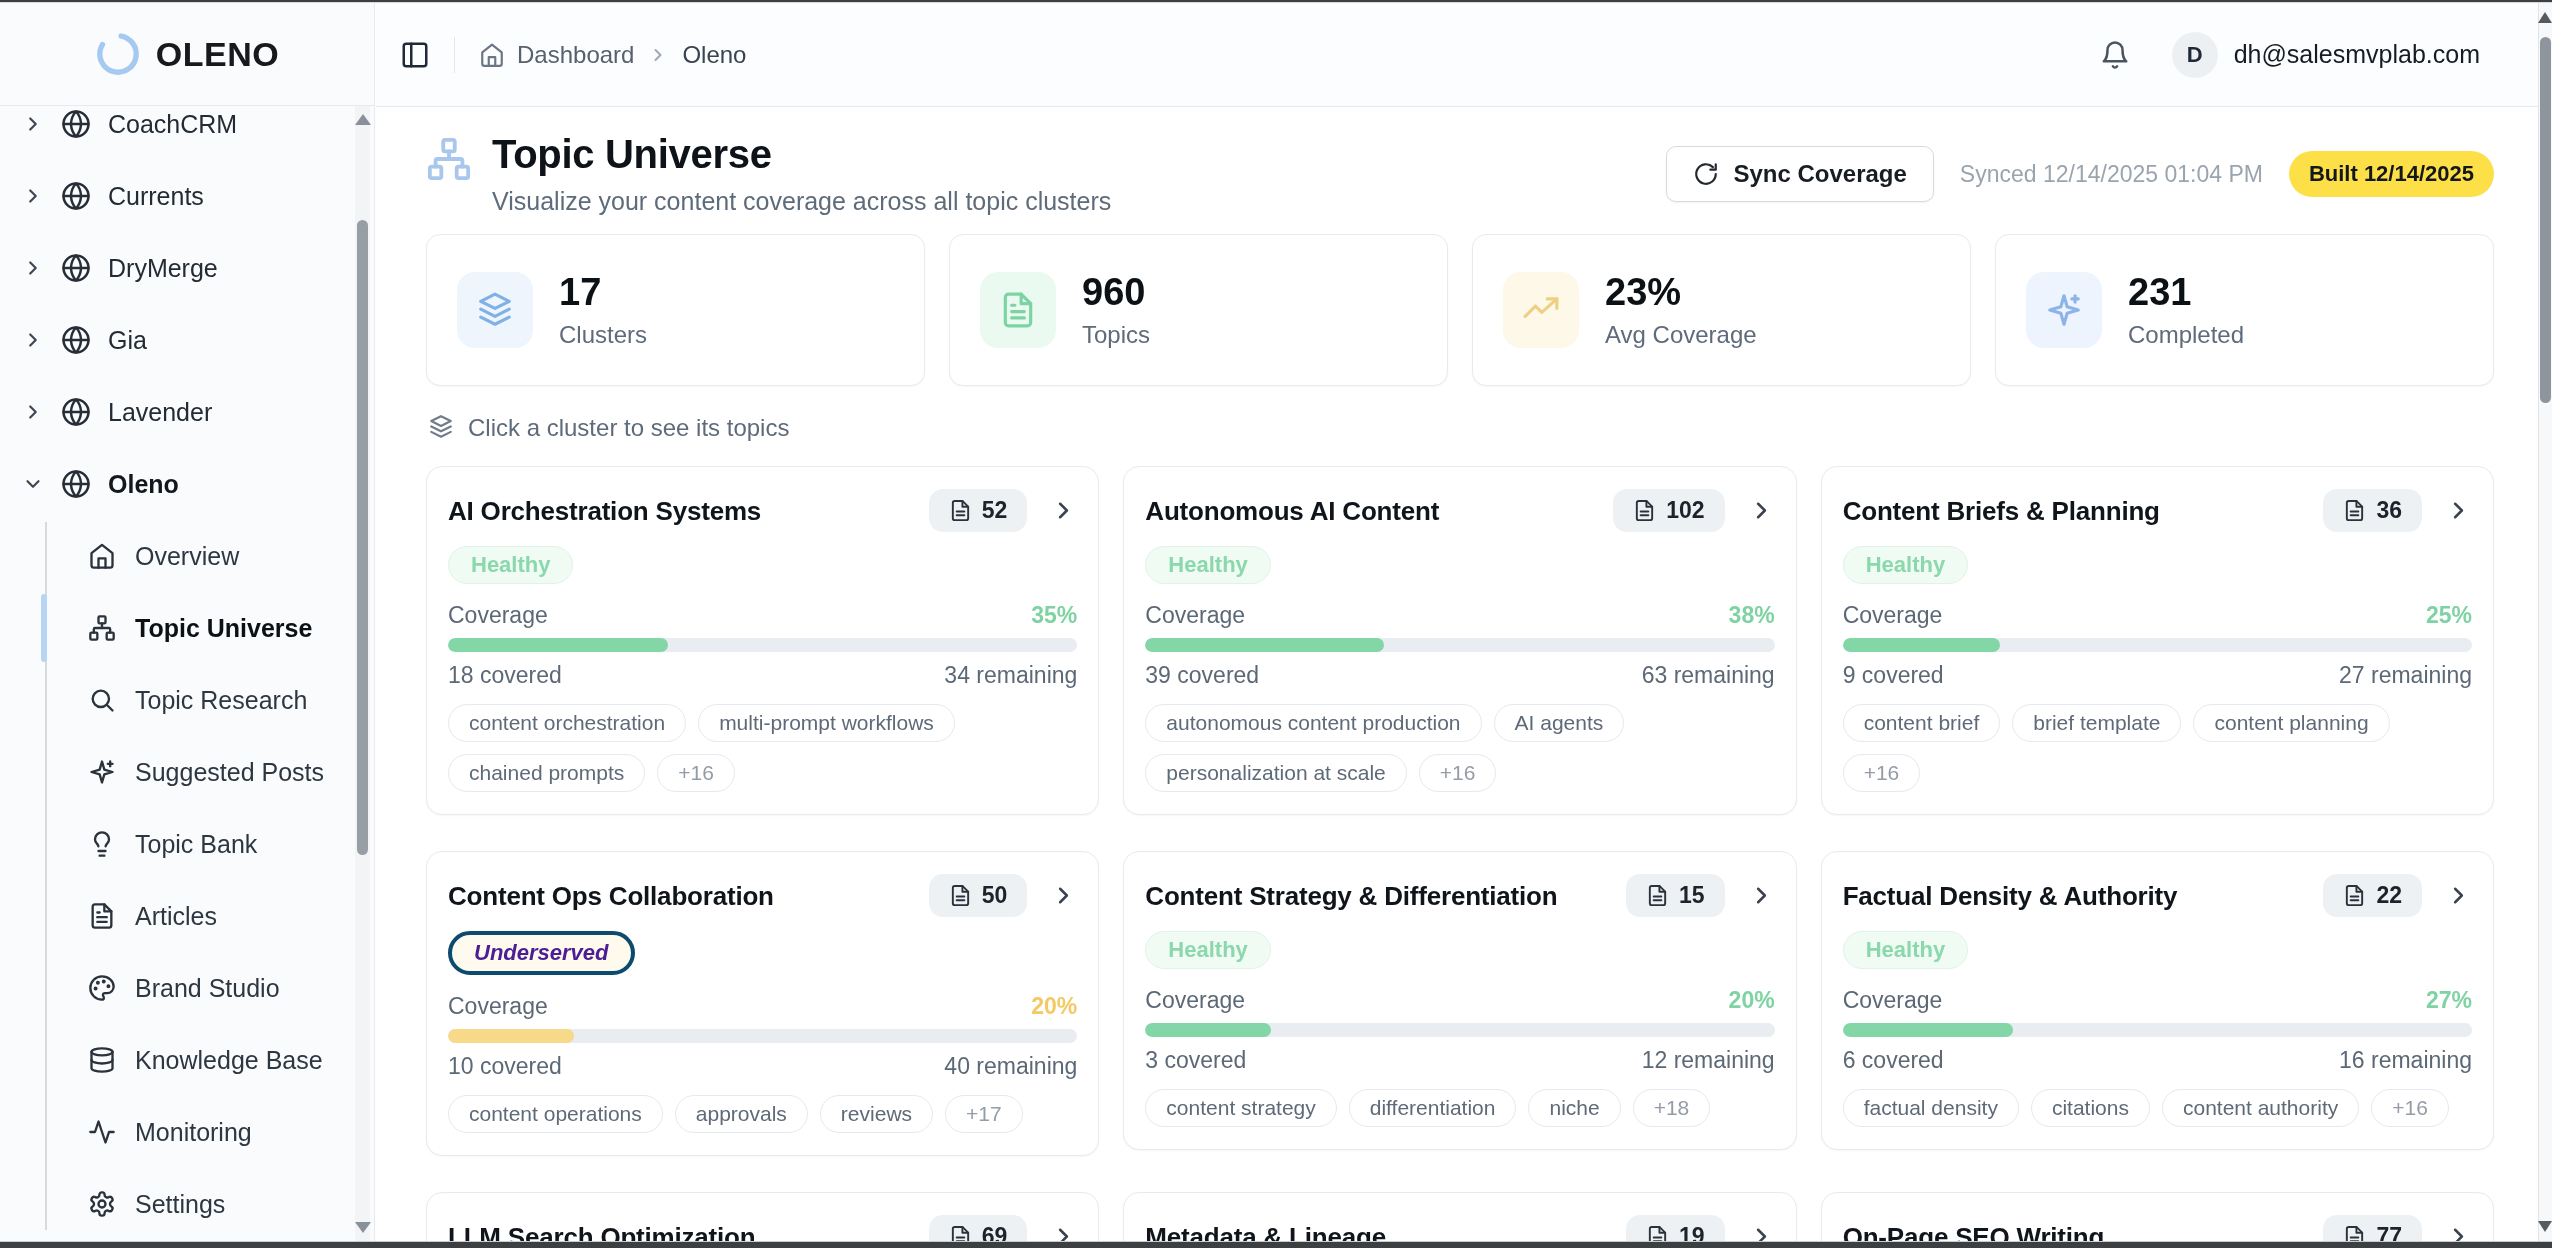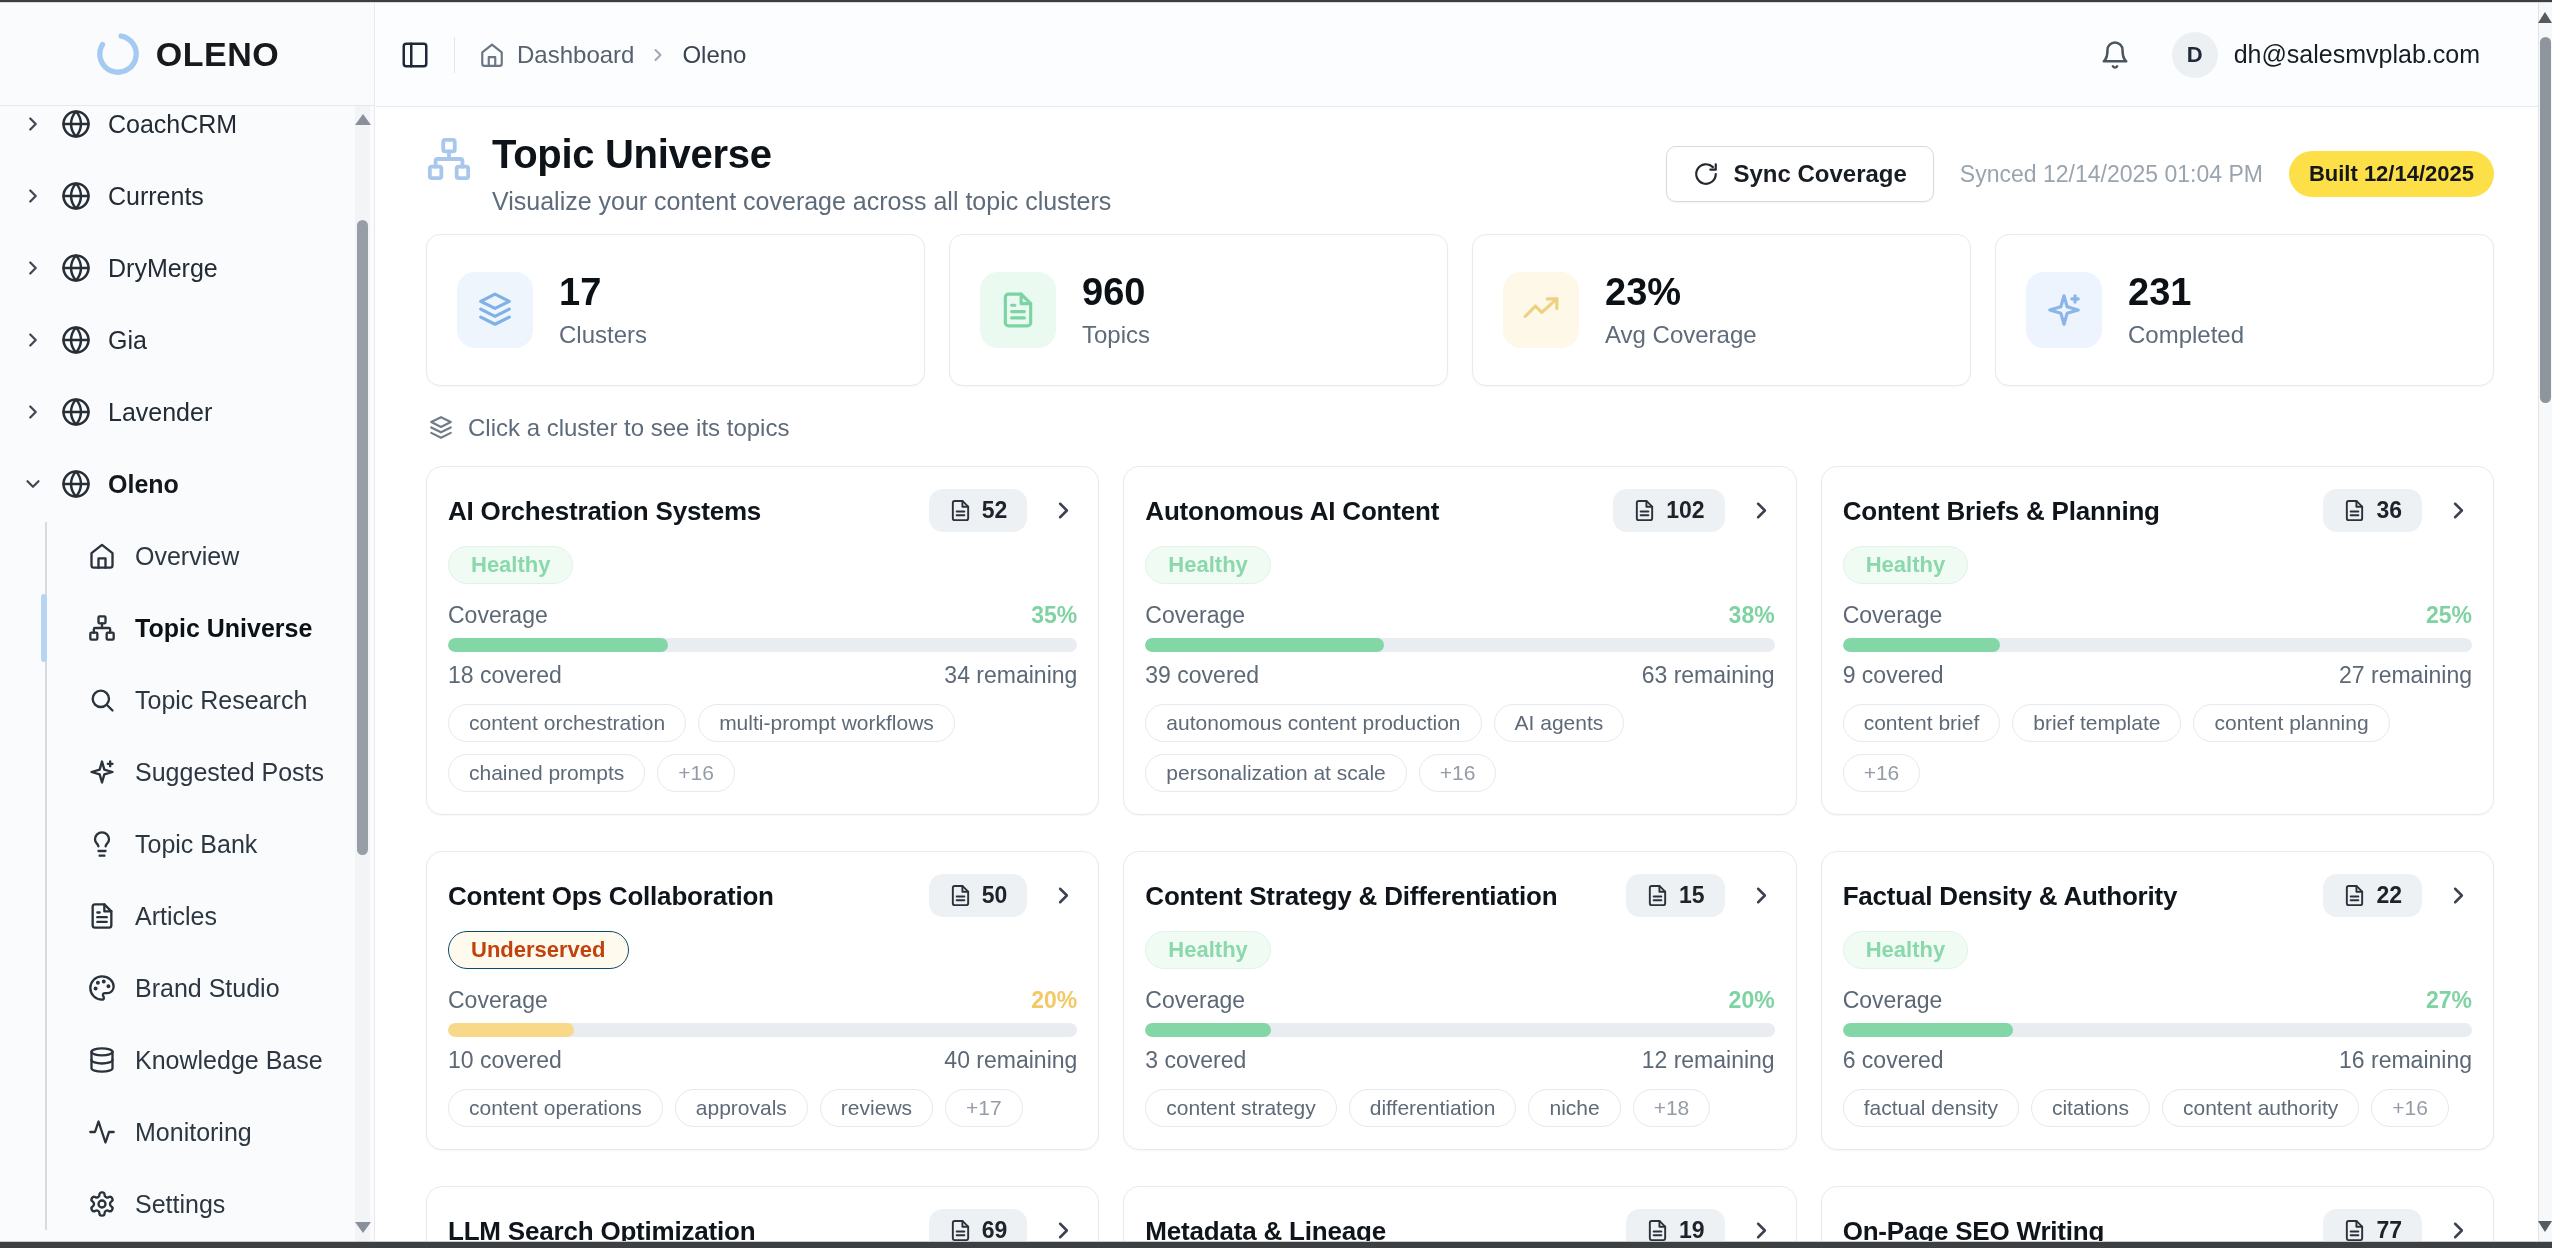--- a/index.html
+++ b/index.html
@@ -87,40 +87,40 @@
     display:flex; align-items:center; gap:26px; box-shadow:0 1px 2px rgba(16,24,40,.04); }
   .stat-icon { width:76px; height:76px; border-radius:18px; display:flex; align-items:center;
     justify-content:center; flex:0 0 auto; }
   .si-blue { background:#eef5fd; color:#7fb0e6; }
   .si-green { background:#eafaf1; color:#7cd4a4; }
   .si-amber { background:#fdf8e7; color:#eed084; }
   .si-blue2 { background:#edf4fe; color:#8cb4e9; }
   .stat-value { font-size:38px; font-weight:700; color:#0c1116; }
   .stat-label { font-size:24px; color:#5e6b7a; margin-top:7px; }
 
-  .hint { display:flex; align-items:center; gap:14px; margin:28px 0 24px 2px; }
+  .hint { display:flex; gap:14px; margin:28px 0 24px 2px; }
   .hint-icon { color:#707c89; display:flex; }
   .hint-text { font-size:24px; color:#5f6b7a; }
 
   .grid { display:grid; grid-template-columns:repeat(3,1fr); gap:36px 24px; align-items:start;
     padding-bottom:40px; }
   .card { background:#fff; border:1px solid #e8eaee; border-radius:16px; padding:22px 21px 22px;
     box-shadow:0 1px 2px rgba(16,24,40,.04); cursor:pointer; }
   .card-head { display:flex; align-items:center; justify-content:space-between; }
   .card-title { font-size:26px; font-weight:600; color:#10151b; line-height:30px; letter-spacing:-.2px; }
   .head-right { display:flex; align-items:center; gap:23px; flex:0 0 auto; }
   .doc-badge { display:flex; align-items:center; gap:10px; background:#eef1f4; border-radius:14px;
     padding:8px 20px; font-size:23px; font-weight:600; color:#1c232b; }
   .doc-badge .dicon { color:#2a323c; display:flex; }
   .card-chev { color:#39424e; display:flex; }
   .status-row { margin-top:14px; }
   .status-pill { display:inline-block; padding:5px 22px; border-radius:999px; font-size:22px;
     font-weight:600; line-height:26px; }
   .healthy .status-pill { background:#f0fbf4; color:#8ad8ac; border:1px solid #e1f3e9; }
-  .underserved .status-pill { background:#fefaed; color:#c2410c; border:1px solid #0c4a6e; }
+  .underserved .status-pill { background:#fefaed; color:#4c1d95; border:4px solid #0c4a6e;font-style:italic; }
   .cov-row { margin-top:18px; display:flex; justify-content:space-between; font-size:23px;
     color:#5c6876; line-height:26px; }
   .pct { font-weight:700; }
   .healthy .pct { color:#7fd3a2; }
   .underserved .pct { color:#f3c964; }
   .bar { margin-top:10px; height:14px; background:#e9edf1; border-radius:8px; overflow:hidden; }
   .fill { height:100%; border-radius:8px; }
   .healthy .fill { background:#83d6a6; }
   .underserved .fill { background:#f8d989; }
   .cnt-row { margin-top:10px; display:flex; justify-content:space-between; font-size:23px;

